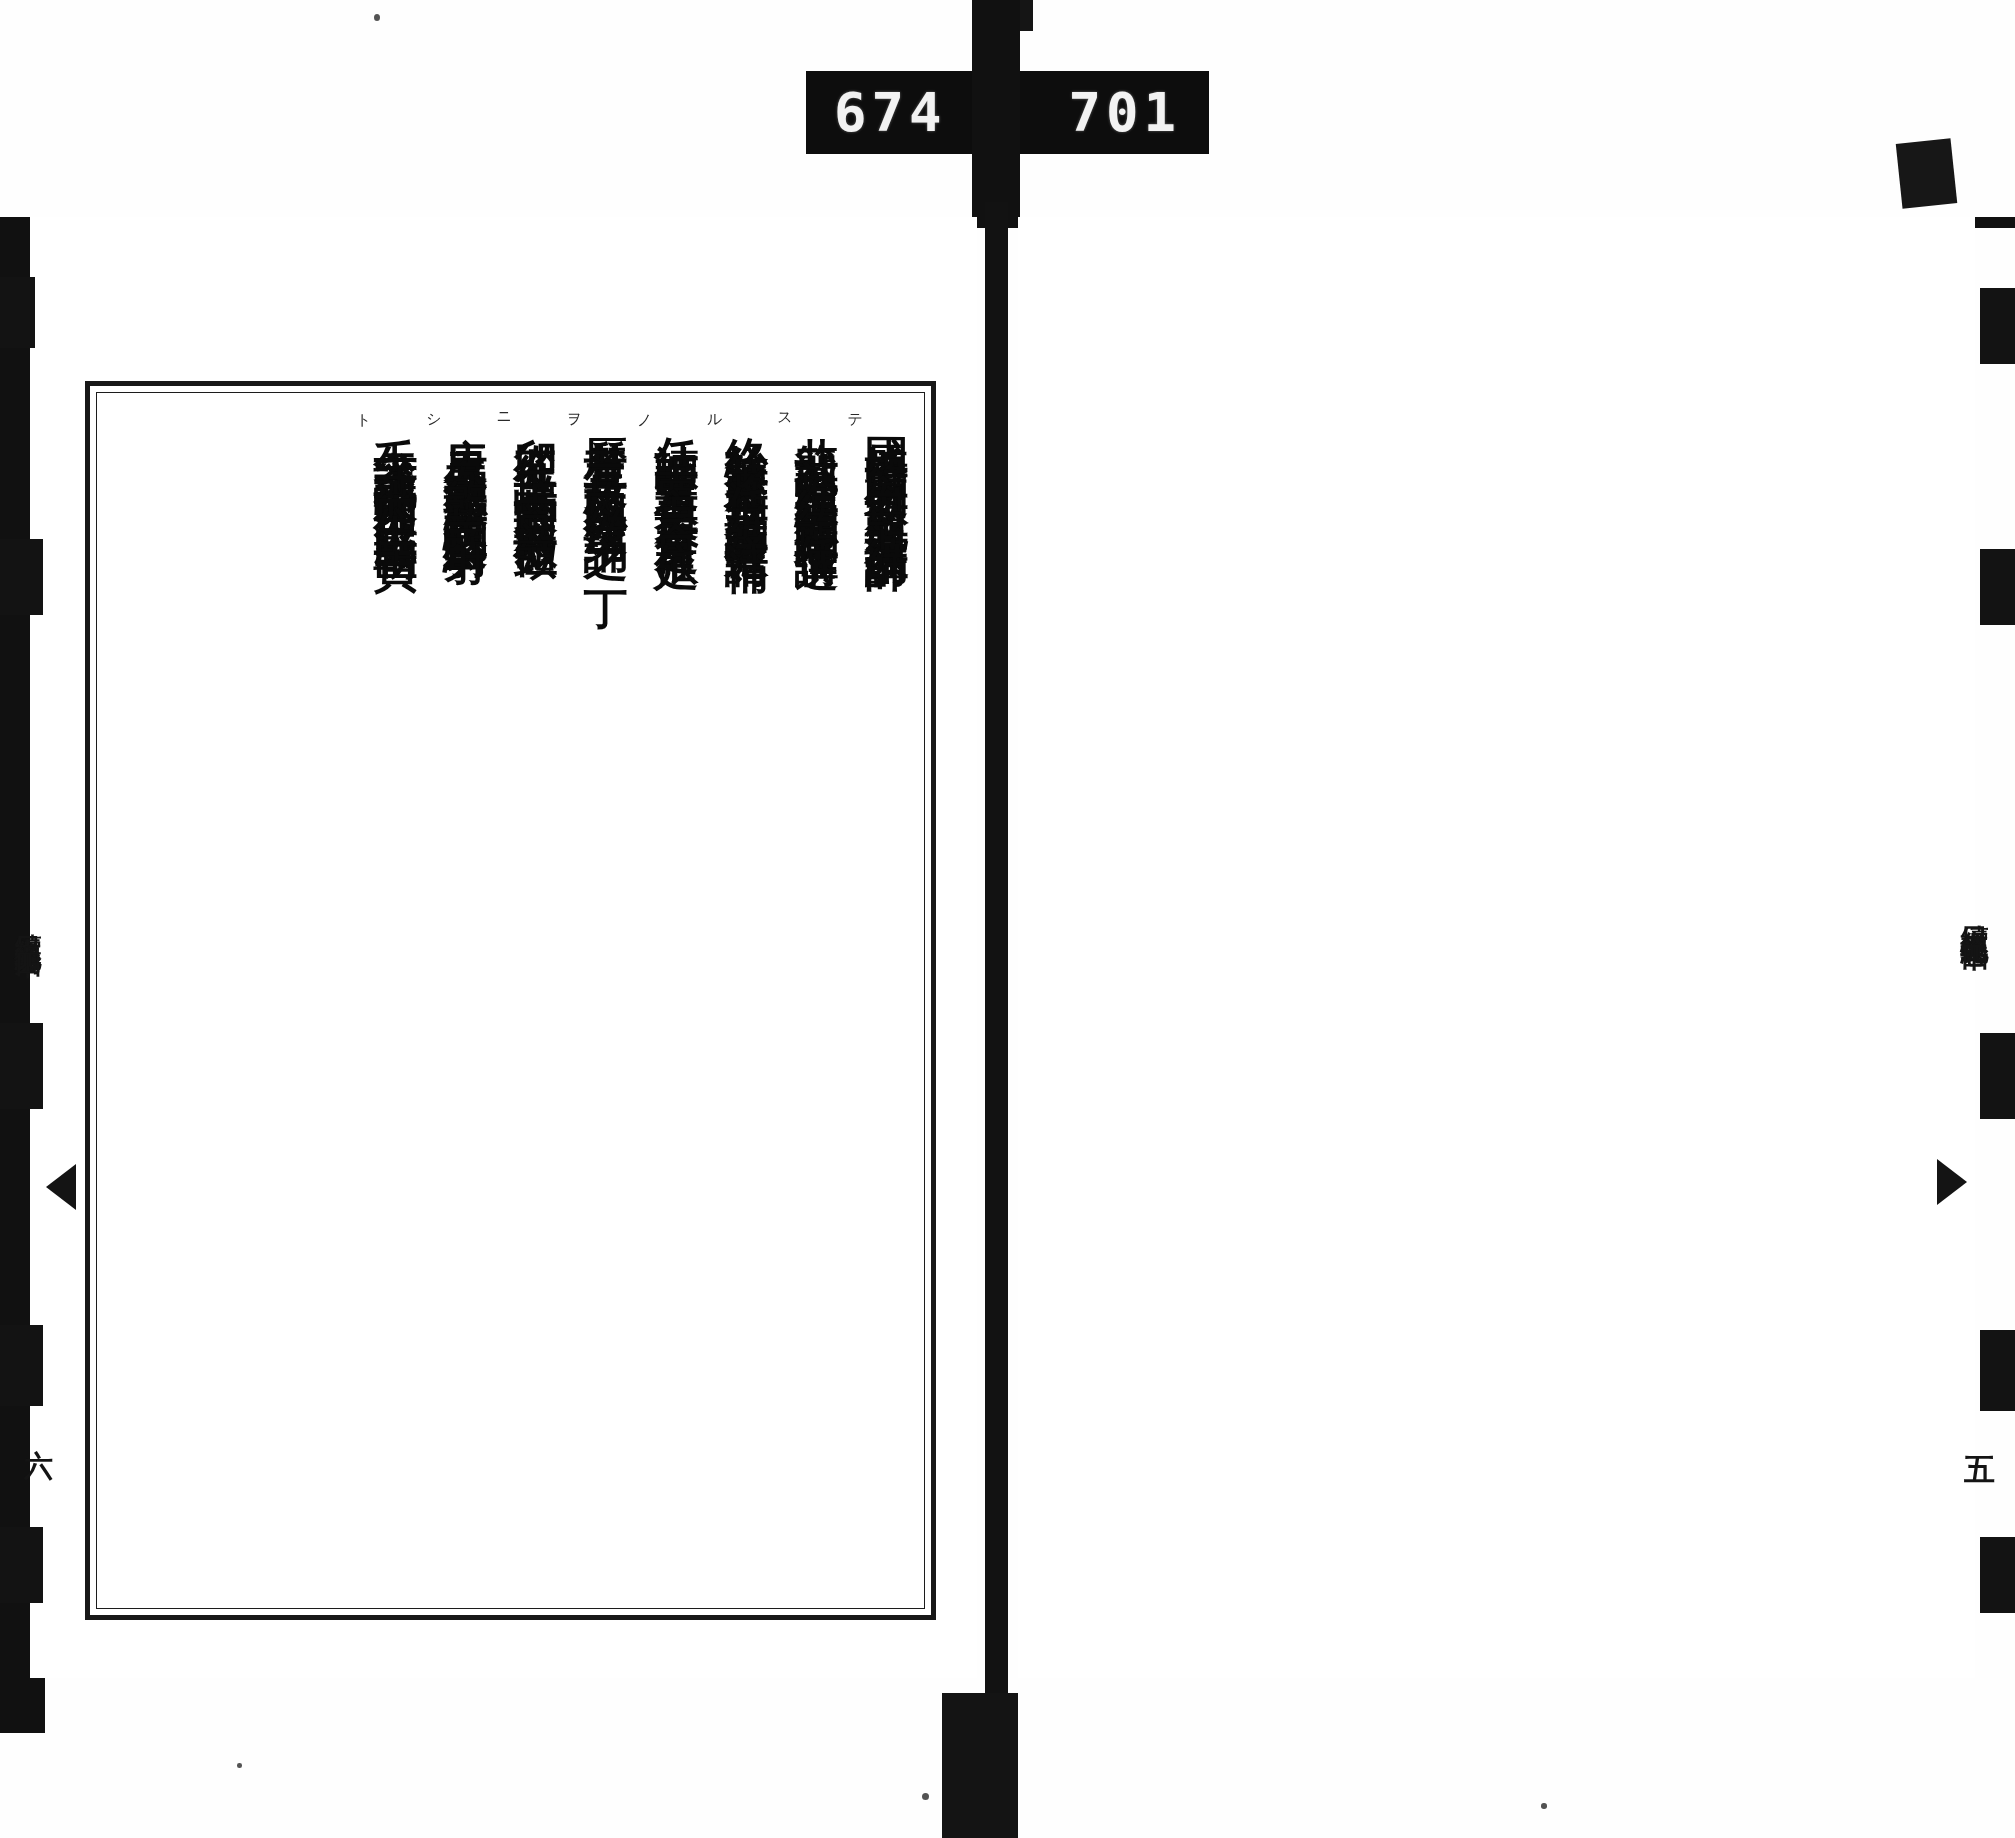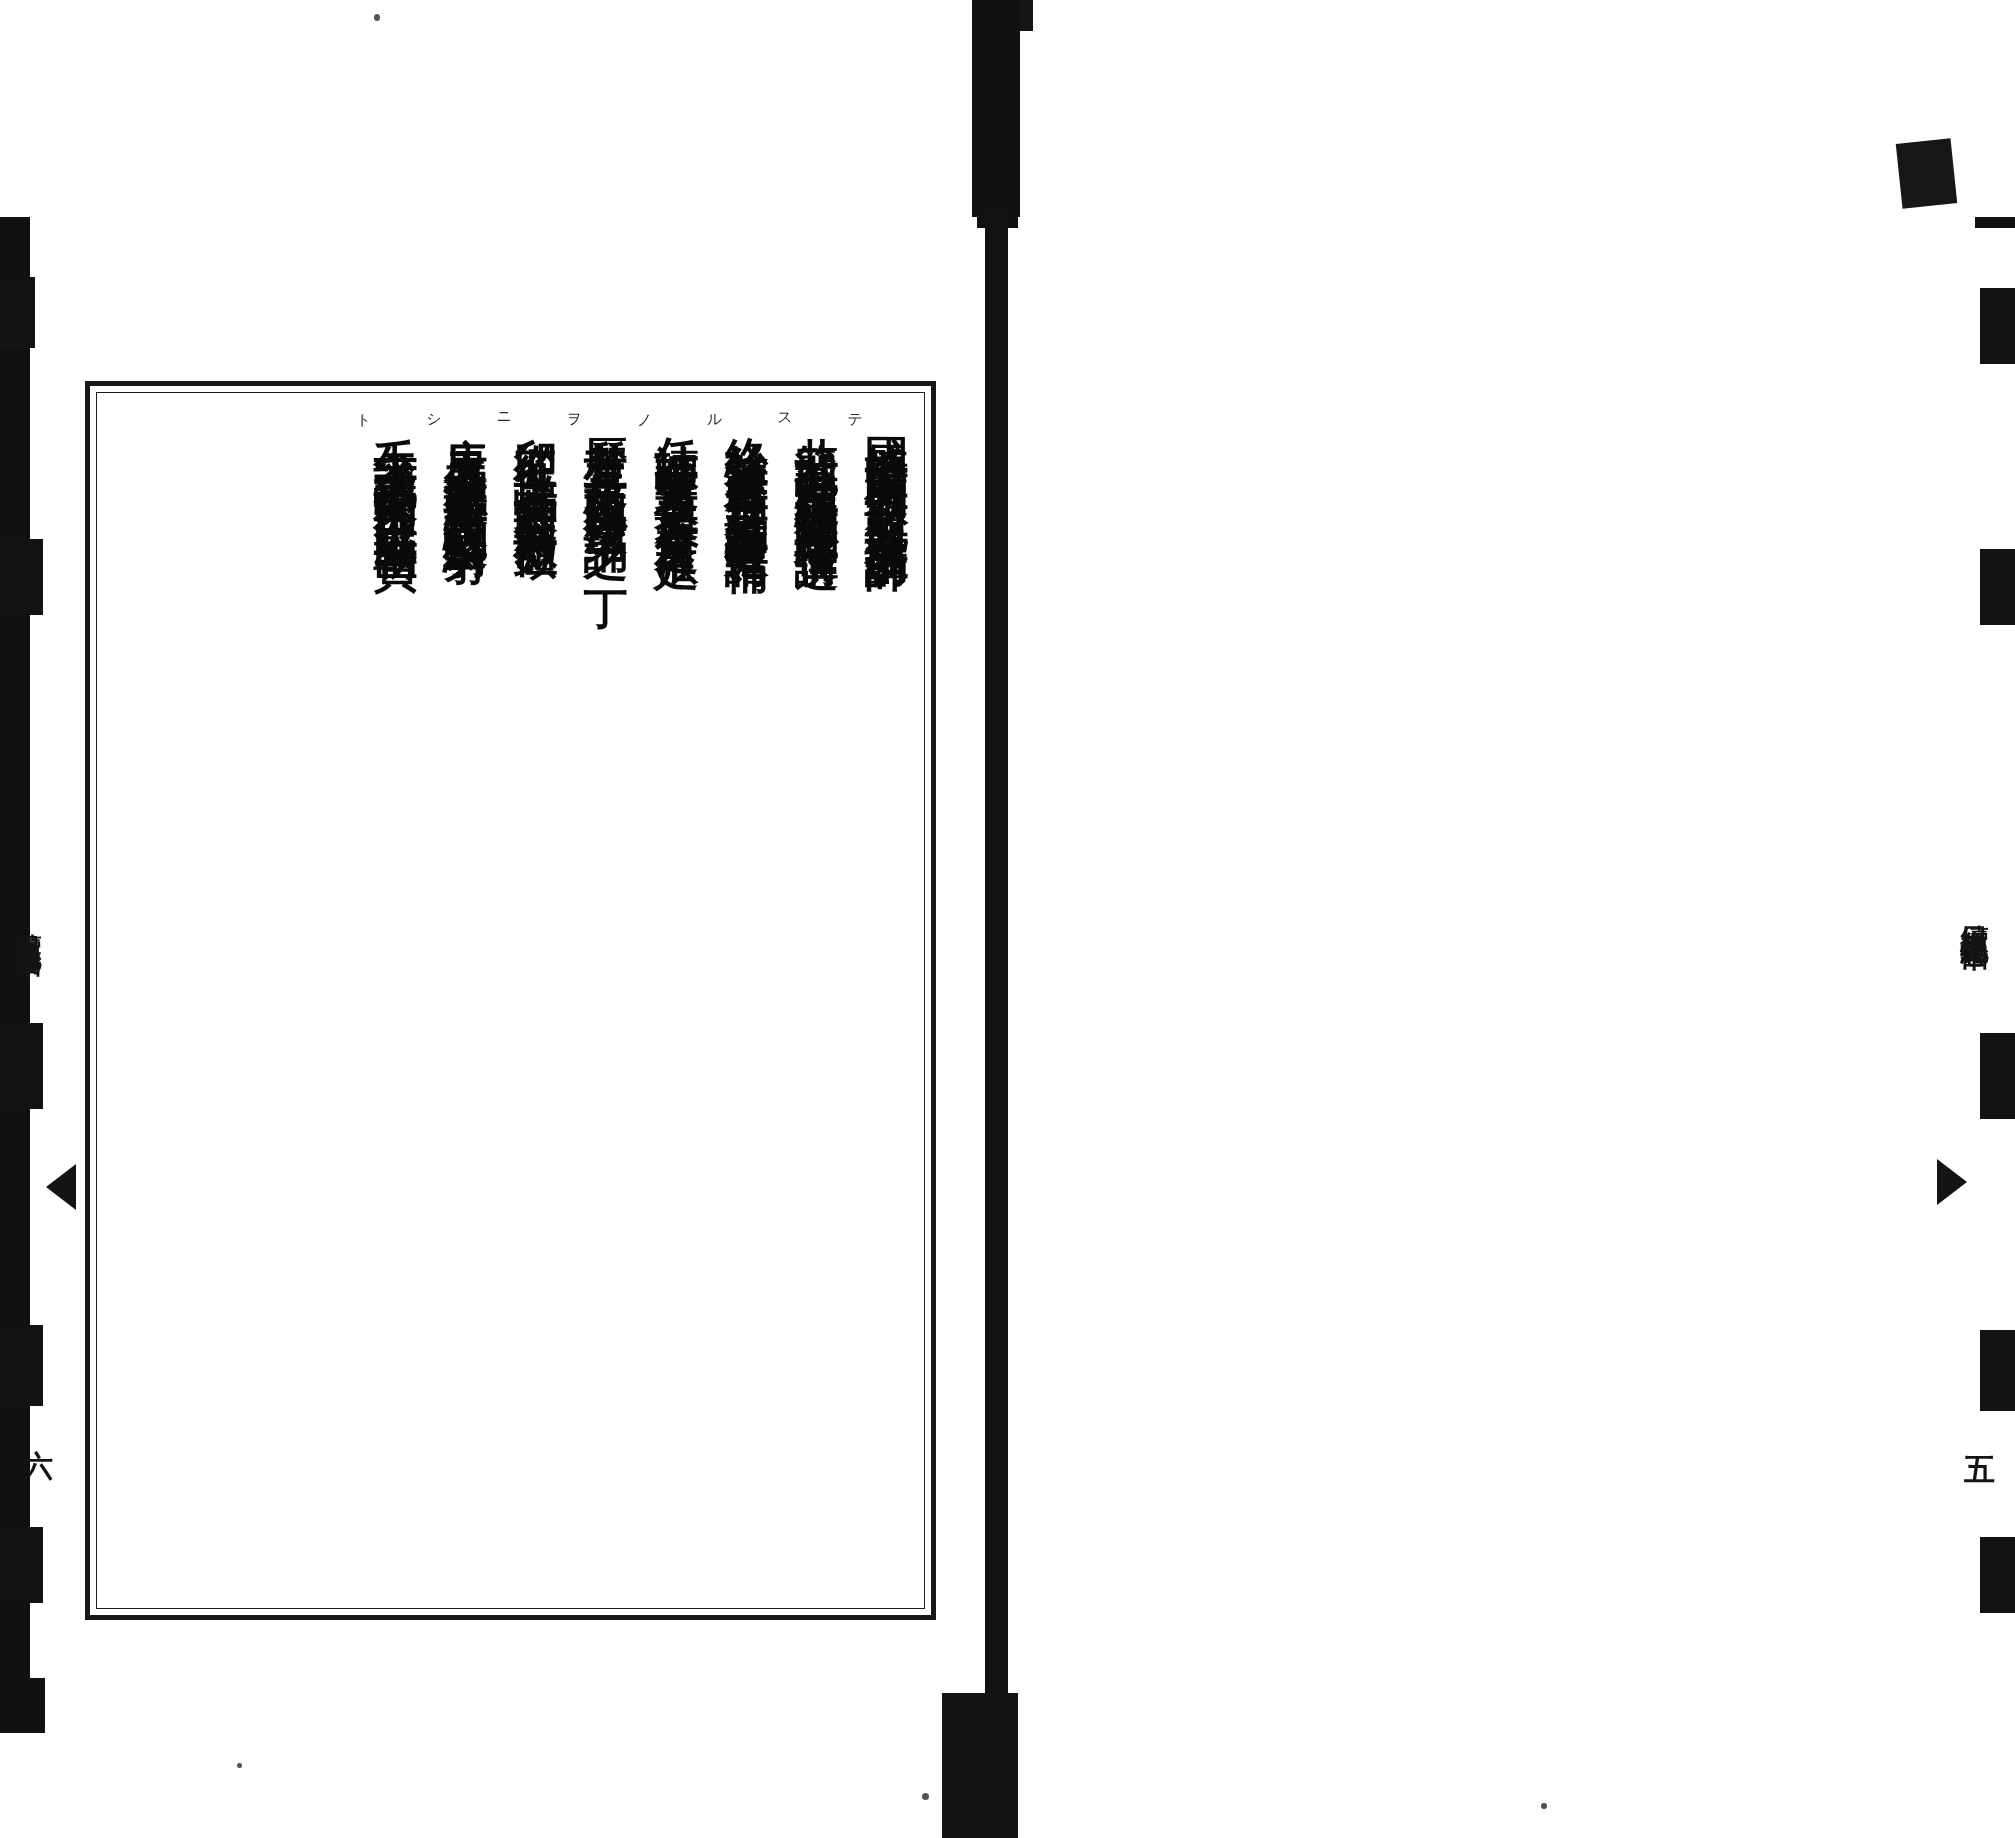--- a/index.html
+++ b/index.html
@@ -261,20 +261,24 @@
   }
 </style>
 </head>
 <body>
 
 <div id="scan-page">
 
   <div id="top-tick"></div>
   <div id="top-tick2"></div>
 
+  <div id="frame-counter">
+    <span class="counter-digits">674</span>
+    <span class="counter-digits">701</span>
+  </div>
 
   <div id="book-spread">
 
     <div id="scan-dark-edge-top"></div>
     <div id="scan-dark-edge-left"></div>
 
     <div id="gutter-top-blob"></div>
     <div id="gutter"></div>
     <div id="gutter-bottom-blob"></div>
 

